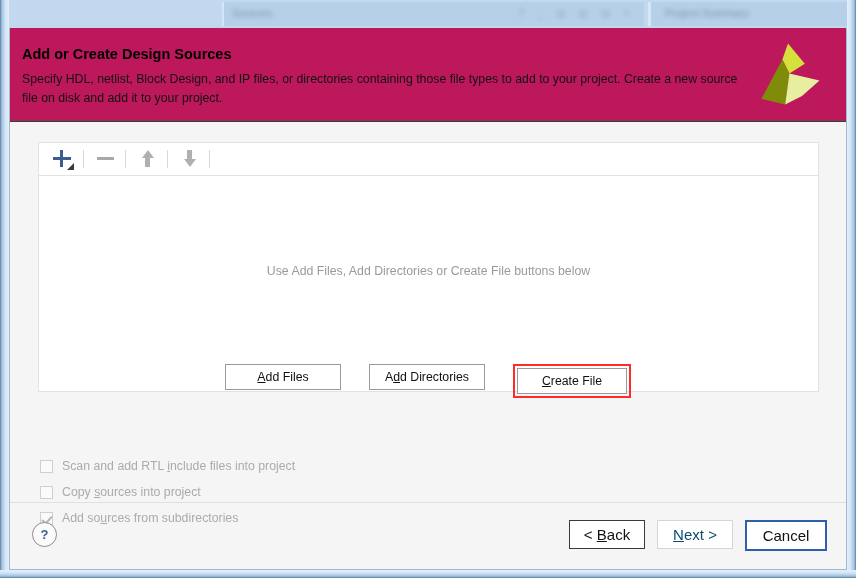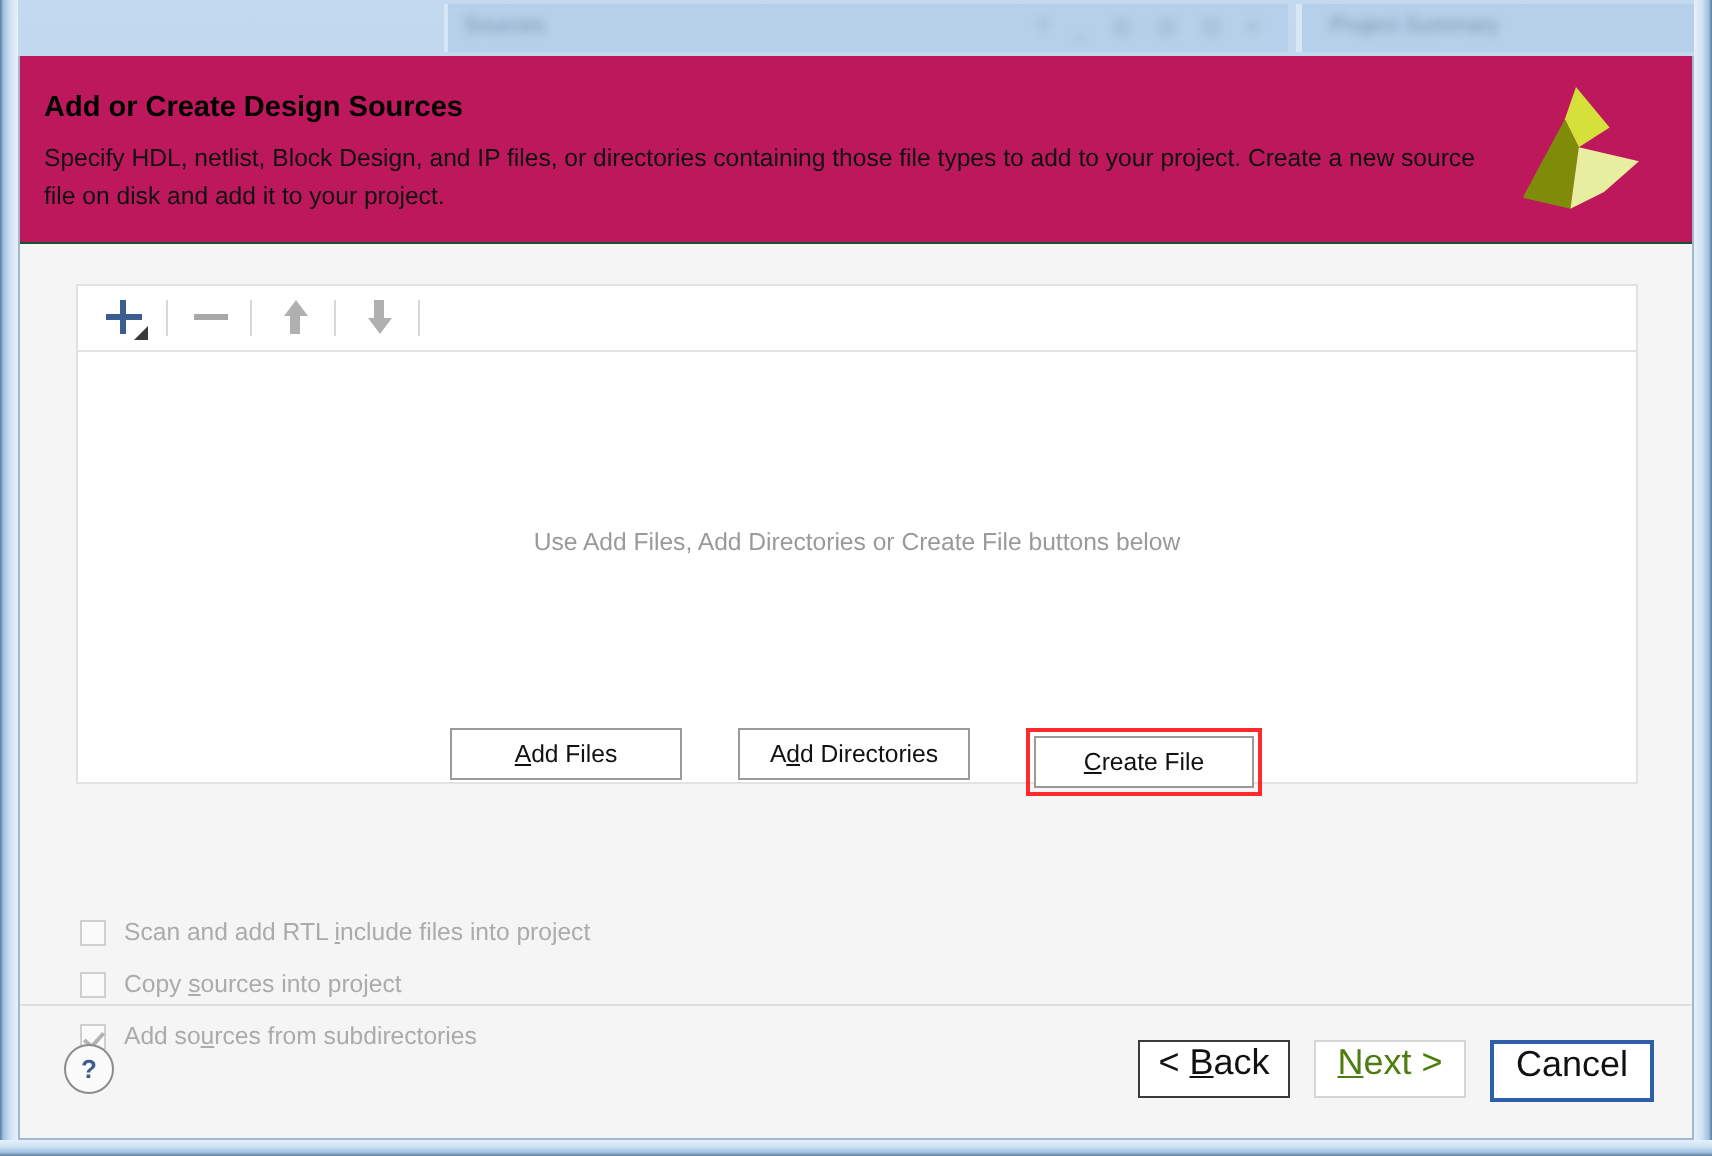--- a/index.html
+++ b/index.html
@@ -262,27 +262,27 @@
     box-sizing: border-box;
   }
   #nav-row {
     position: absolute; right: 19px; top: 492px;
     display: flex; gap: 12px;
   }
   .nav-btn {
     width: 76px; height: 29px;
     background: #ffffff;
     border: 1px solid #9a9a9a;
-    font-size: 18px; color: #111;
-    display: flex; align-items: flex-start; justify-content: center;
+    font-size: 15px; color: #111;
+    display: flex; align-items: center; justify-content: center;
     cursor: pointer;
     box-sizing: border-box;
   }
   .nav-btn.strong { border: 1px solid #3a3a3a; }
-  .nav-btn.disabled { color: #4d7c0f; border-color: #d5d5d5; cursor: default; }
+  .nav-btn.disabled { color: #0c4a6e; border-color: #d5d5d5; cursor: default; }
   .nav-btn.focus {
     border: 2px solid #2f5fa8;
     width: 82px; height: 31px;
   }
   u { text-decoration: underline; text-underline-offset: 1px; }
 </style>
 </head>
 <body>
 
 <div id="root">

